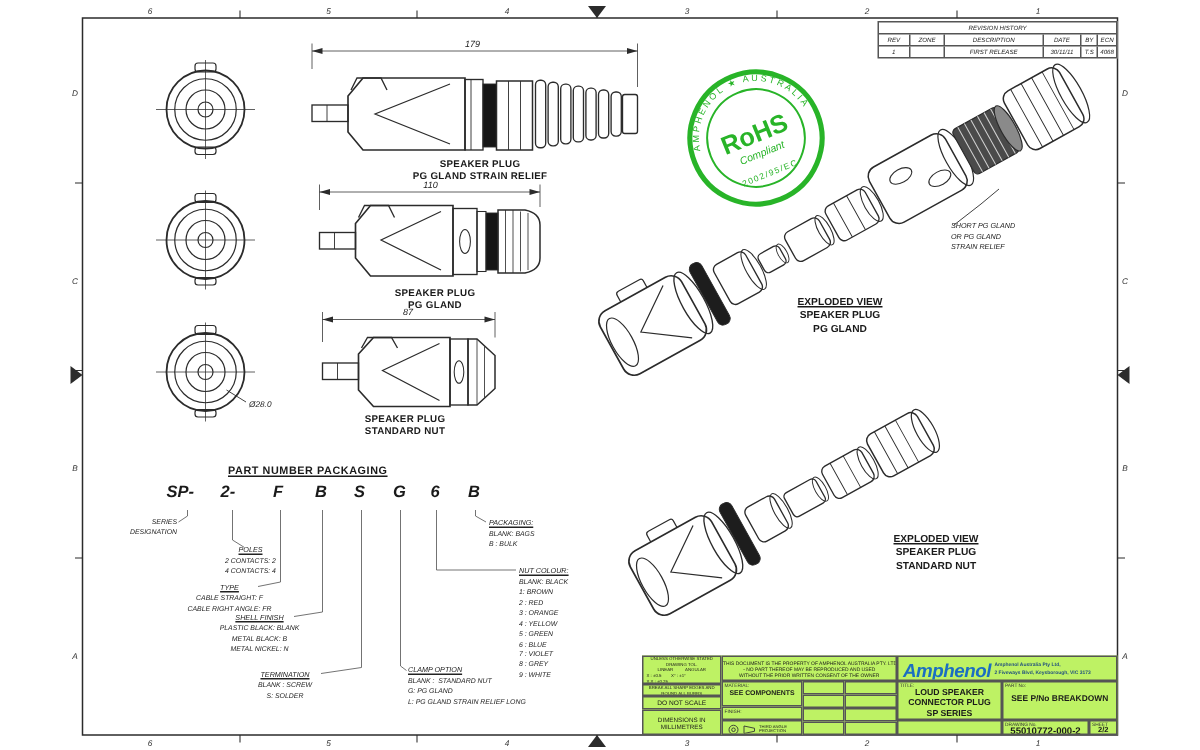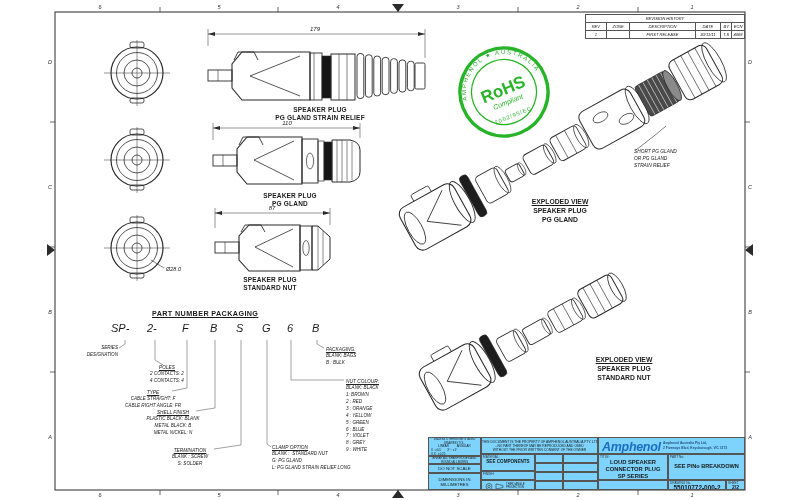--- a/index.html
+++ b/index.html
@@ -10,35 +10,35 @@
   .abs { position:absolute; }
   .pre { white-space:pre; }
   .ctr { text-align:center; }
   .rt  { text-align:right; }
   
   .view-label { font-weight:bold; font-size:6.5px; line-height:1.25; letter-spacing:.2px; }
   .ex-label { font-weight:bold; font-size:6.8px; line-height:1.3; }
   .ex-label .u { text-decoration:underline; }
   
   .bk-title { font-weight:bold; font-size:7.2px; text-decoration:underline; letter-spacing:.4px; }
-  .code { font-weight:normal; font-size:11px; font-style:italic; }
+  .code { font-weight:bold; font-size:11px; font-style:italic; }
   .bk { font-style:italic; font-size:4.6px; line-height:1.5; color:#222; }
   .bk .h { text-decoration:underline; display:block; font-size:4.8px; }
   .note { font-style:italic; font-size:4.8px; line-height:1.5; }
   
   .rev { position:absolute; left:585px; top:14px; width:160px; border:0.6px solid #555;
          font-size:4.1px; font-style:italic; color:#222; background:#fff; }
   .rev .row { display:flex; border-top:0.6px solid #555; height:8px; align-items:center; }
   .rev .ttl { height:7px; display:flex; align-items:center; justify-content:center; }
   .rev .c { border-left:0.6px solid #555; height:100%; display:flex; align-items:center;
             justify-content:center; overflow:hidden; }
   .rev .c:first-child { border-left:none; }
   .c-rev{width:20px}.c-zone{width:24px}.c-desc{width:66px}.c-date{width:26px}.c-by{width:11px}.c-ecn{width:13px}
   
-  .cell { position:absolute; border:0.6px solid #555; background:#7dd3fc; overflow:hidden; }
+  .cell { position:absolute; border:0.6px solid #555; background:#bef264; overflow:hidden; }
   .tb-lbl { display:block; font-size:3.2px; color:#333; padding:0.5px 0 0 1px; line-height:1.1; }
   .tiny { font-size:3.3px; line-height:1.25; }
   .logo { font-weight:bold; font-style:italic; font-size:12.5px; letter-spacing:-.3px; }
 </style>
 </head>
 <body>
 
 <div id="page">
 
 <svg width="800" height="500" viewBox="0 0 800 500">

